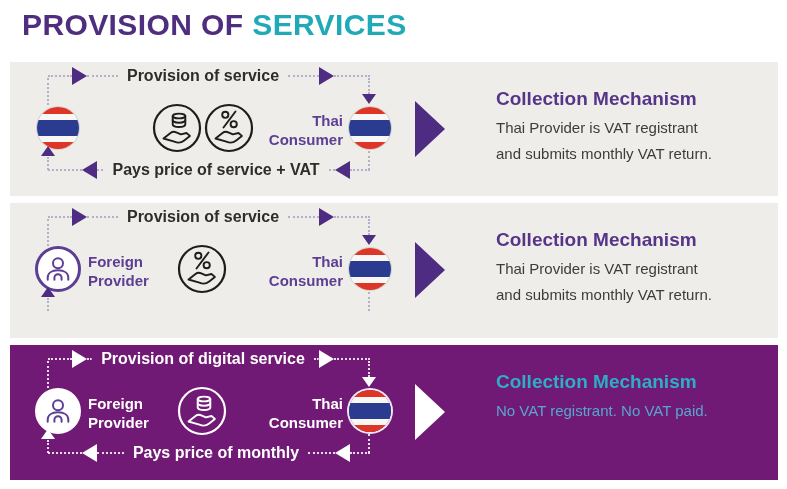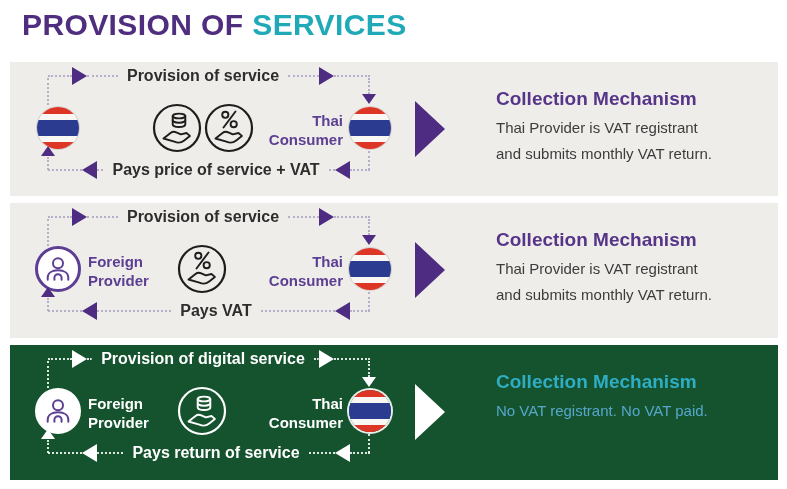--- a/index.html
+++ b/index.html
@@ -5,21 +5,21 @@
   html,body{margin:0;padding:0;background:#fff;}
   .stage{
     position:relative;width:787px;height:489px;background:#fff;overflow:hidden;
     font-family:"Liberation Sans", sans-serif;
   }
   .title{position:absolute;left:22px;top:8px;margin:0;font-size:30px;font-weight:800;letter-spacing:.4px;color:#4f2d7f;white-space:nowrap;}
   .title .hl{color:#20aab8;}
 
   .panel{position:absolute;left:10px;width:768px;}
   .panel.light{background:#efede9;}
-  .panel.purple{background:#14532d;}
+  .panel.purple{background:#701a75;}
   .p1{top:62px;height:134px;}
   .p2{top:203px;height:135px;}
   .p3{top:345px;height:135px;}
 
   
   .flow-row{position:absolute;left:38px;width:322px;height:18px;display:flex;align-items:center;}
   .flow-top{top:5px;}
   .flow-bottom{top:99px;}
   .seg{height:0;border-top:2px dotted #b7aecb;}
   .seg.fill{flex:1;}
@@ -172,29 +172,20 @@
       <circle class="icon-stroke" cx="29.7" cy="21.2" r="3.1"></circle>
       <path class="icon-stroke" d="M11.5 35.5 l7 -5.6 c1.7 -1.3 3.9 -1.5 5.8 -0.6 l4.6 2.1 5.6 -1.4 3.4 2.9 -5.7 4.6 c-2.8 2.2 -6.6 2.6 -9.8 1.1 z"></path>
     </svg>
 
     <div class="actor-label label-right">Thai Consumer</div>
     <div class="flag flag-right"></div>
 
     <div class="vseg v-bl"></div>
     <div class="vseg v-br"></div>
     <div class="ah-u"></div>
-    <div class="flow-row flow-bottom">
-      <div class="seg" style="flex:0 0 34px"></div>
-      <div class="ah ah-l"></div>
-      <div class="seg fill"></div>
-      <div class="flow-label">Pays VAT</div>
-      <div class="seg fill"></div>
-      <div class="ah ah-l"></div>
-      <div class="seg" style="flex:0 0 20px"></div>
-    </div>
 
     <div class="big-arrow"></div>
     <div class="mech">
       <div class="mech-heading">Collection Mechanism</div>
       <div class="mech-body">
         <div>Thai Provider is VAT registrant</div>
         <div>and  submits monthly VAT return.</div>
       </div>
     </div>
   </section>
@@ -233,21 +224,21 @@
     <div class="actor-label label-right">Thai Consumer</div>
     <div class="flag flag-right"></div>
 
     <div class="vseg v-bl"></div>
     <div class="vseg v-br"></div>
     <div class="ah-u"></div>
     <div class="flow-row flow-bottom">
       <div class="seg" style="flex:0 0 34px"></div>
       <div class="ah ah-l"></div>
       <div class="seg fill"></div>
-      <div class="flow-label">Pays return of service</div>
+      <div class="flow-label">Pays price of monthly</div>
       <div class="seg fill"></div>
       <div class="ah ah-l"></div>
       <div class="seg" style="flex:0 0 20px"></div>
     </div>
 
     <div class="big-arrow"></div>
     <div class="mech">
       <div class="mech-heading">Collection Mechanism</div>
       <div class="mech-body">
         <div>No VAT registrant. No VAT paid.</div>

